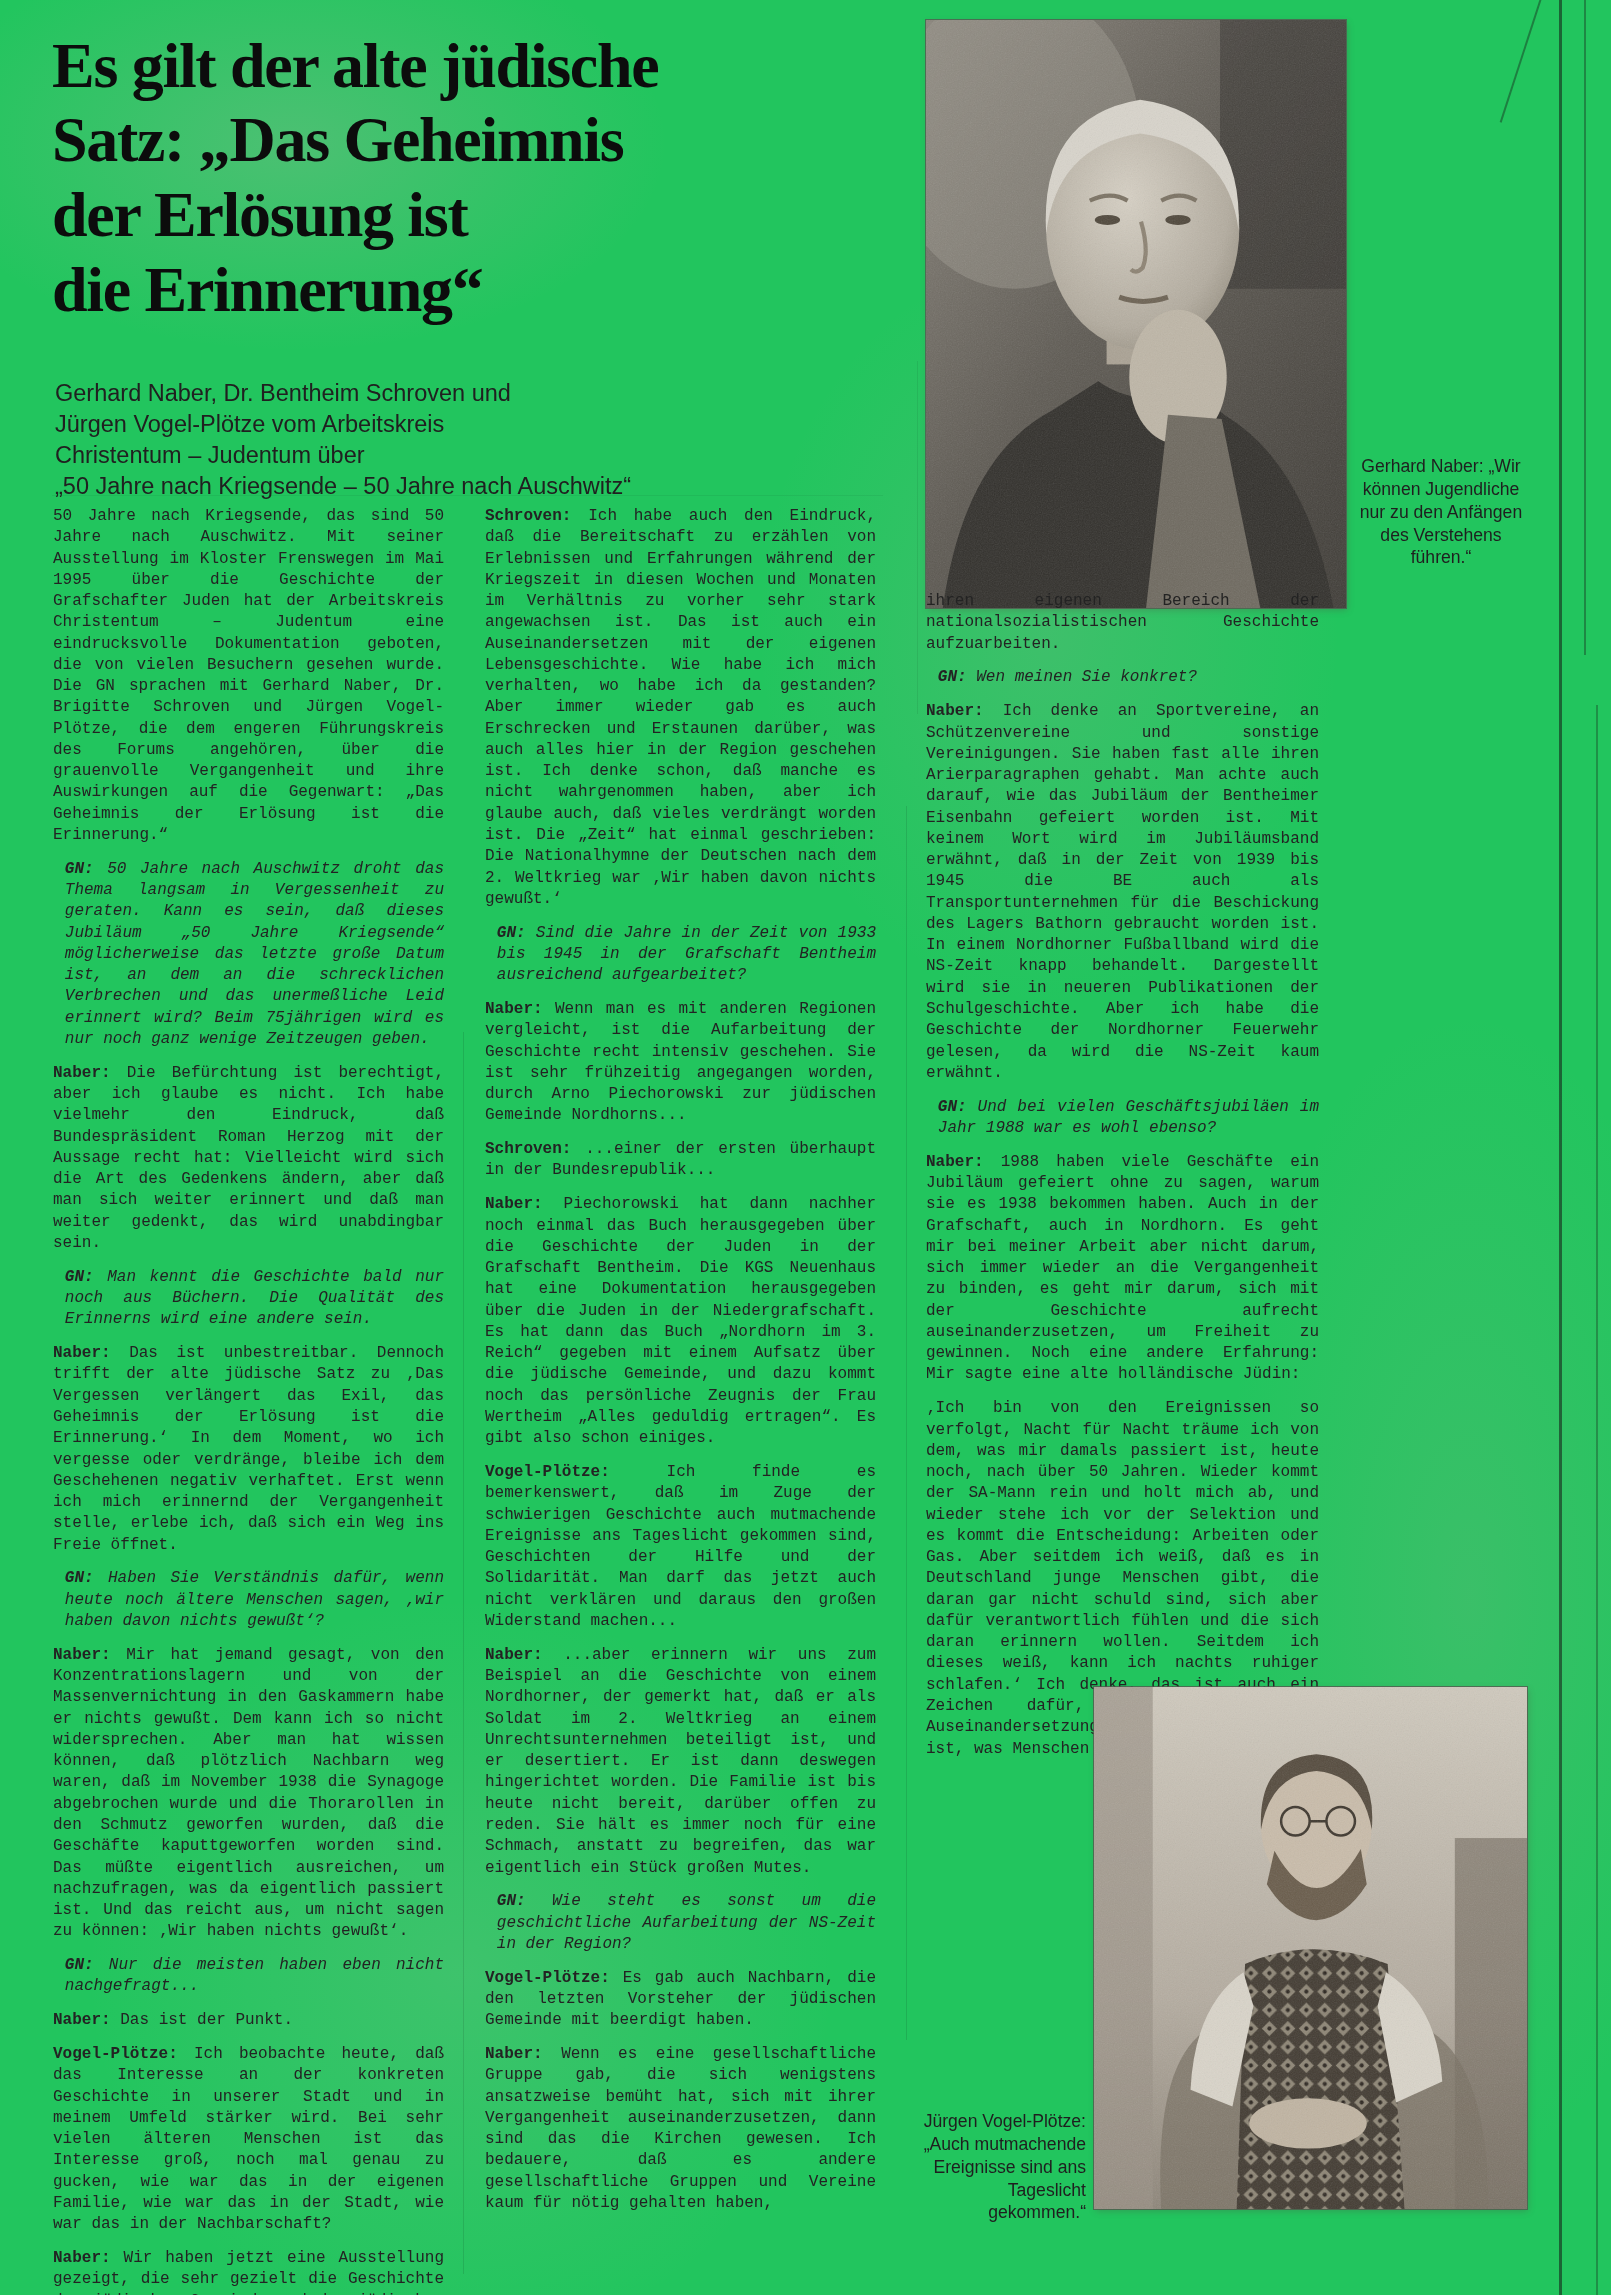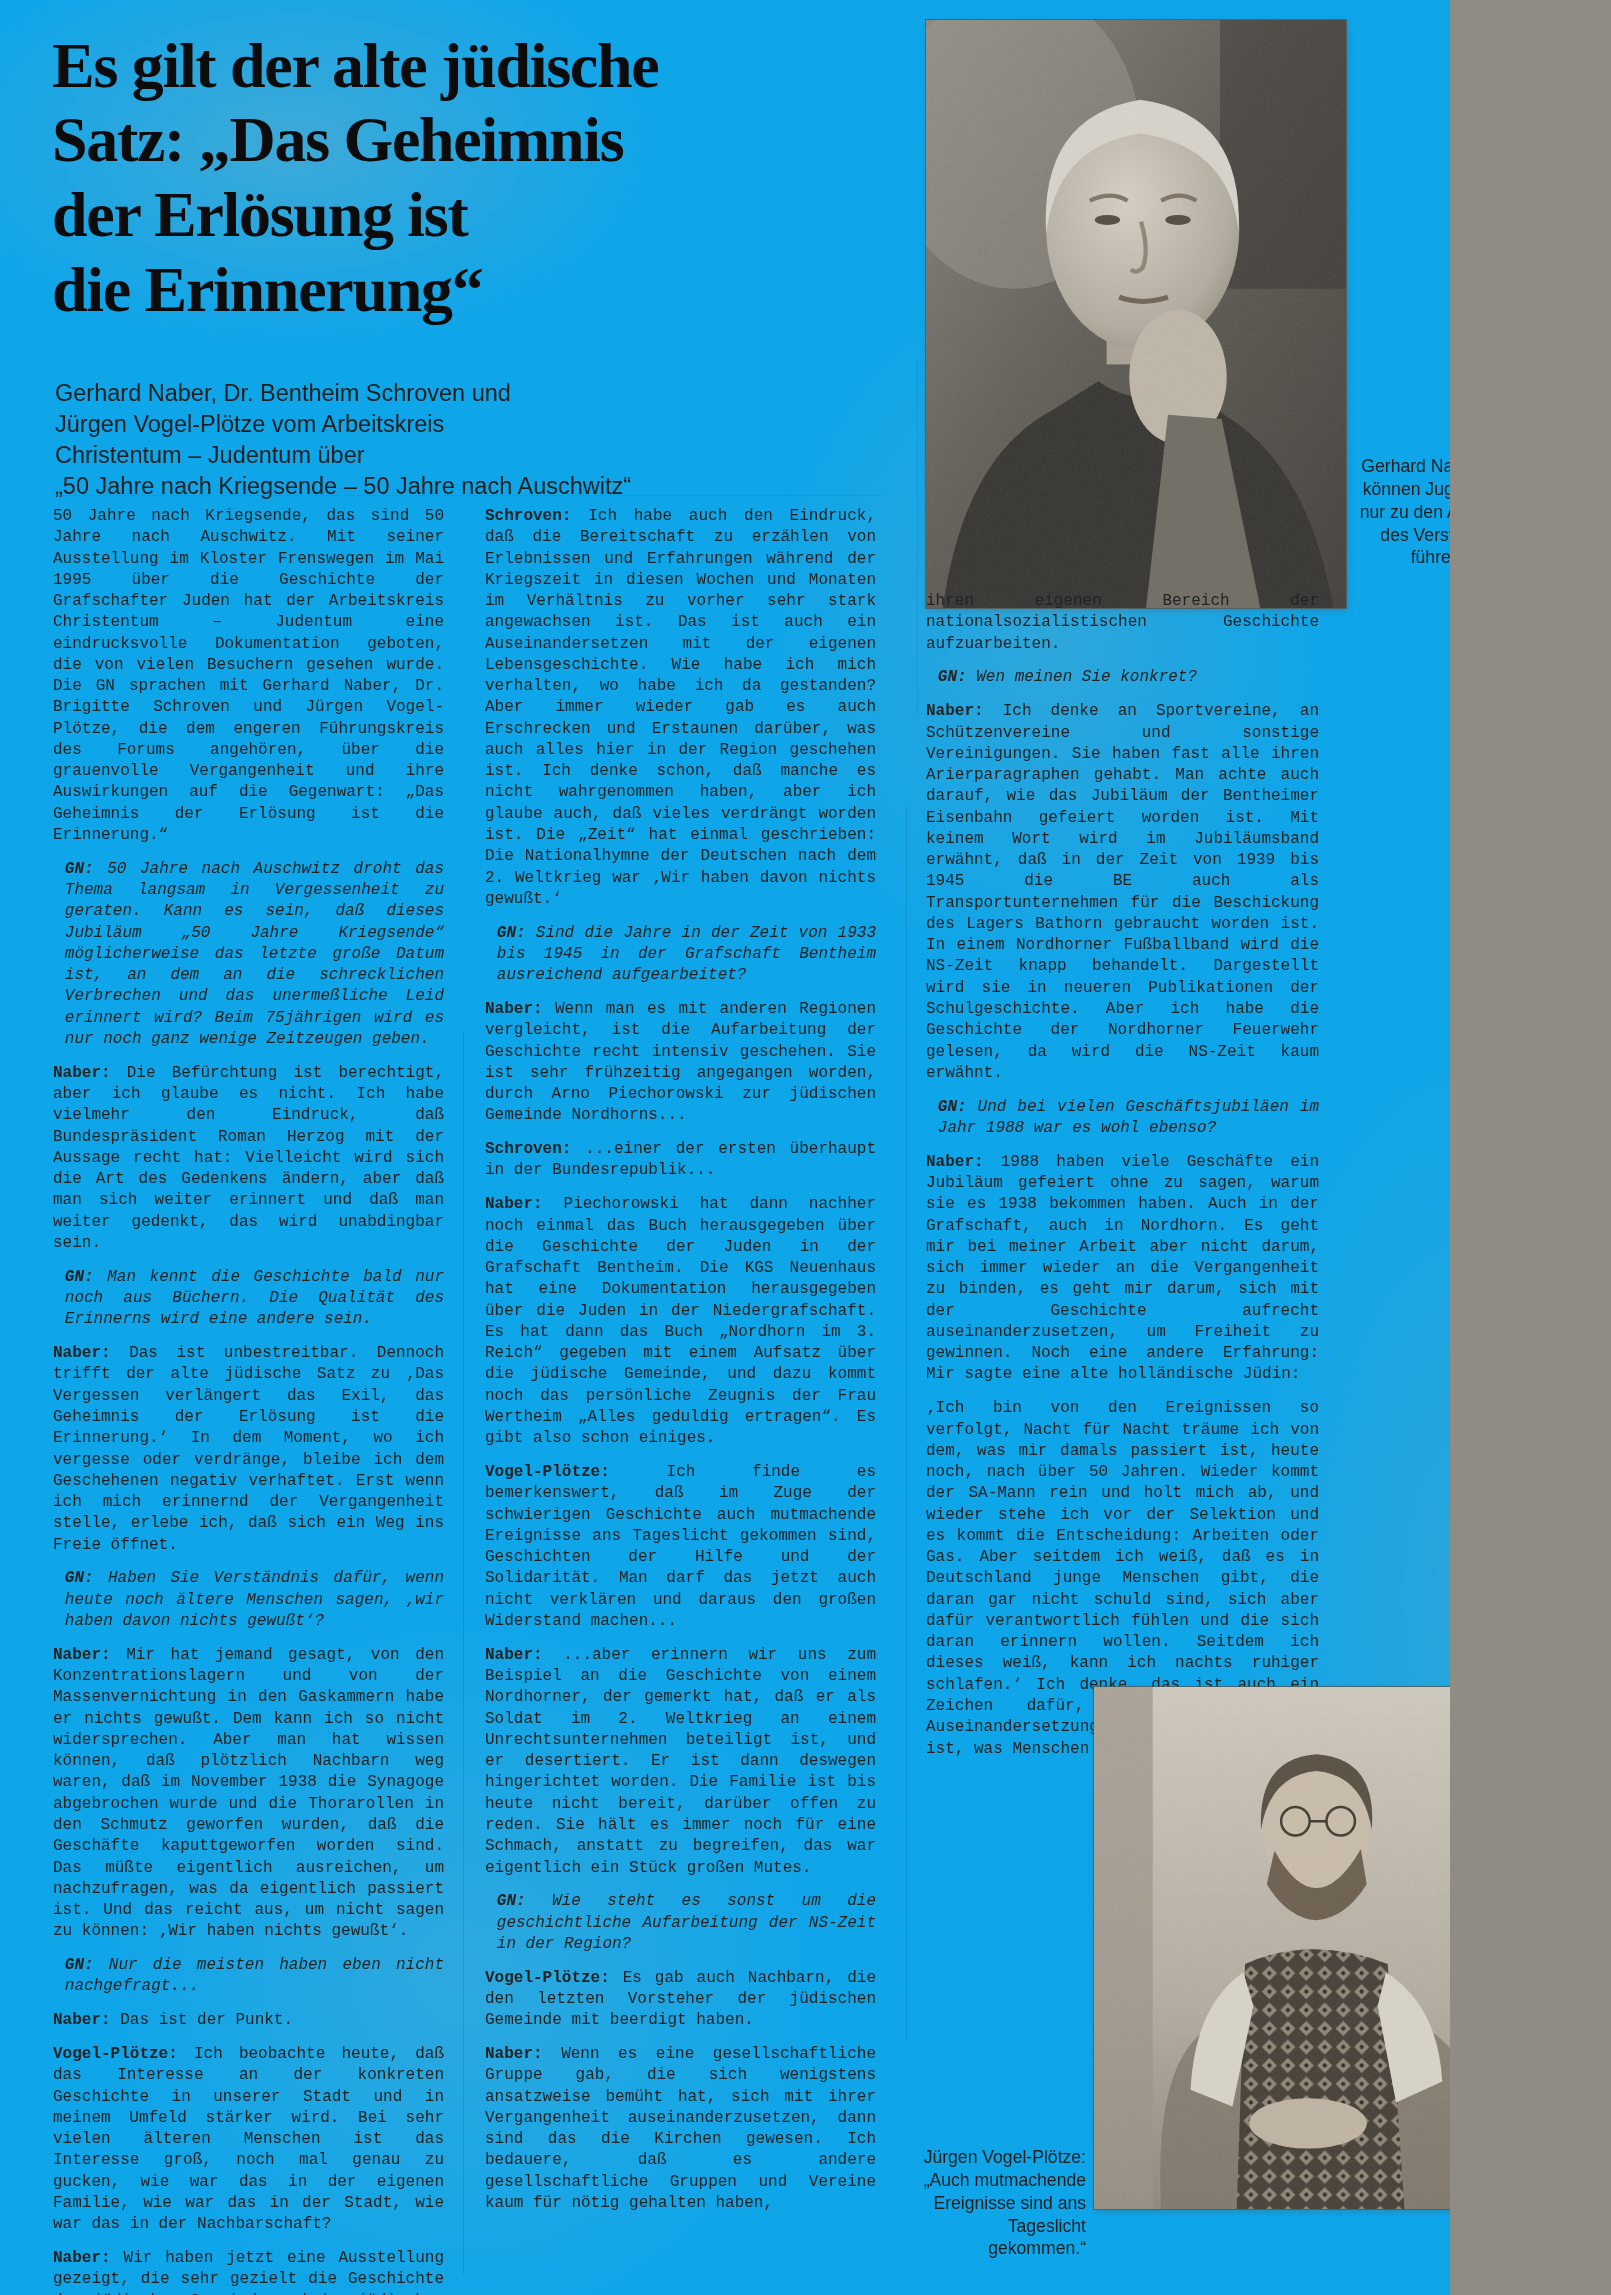--- a/index.html
+++ b/index.html
@@ -1,21 +1,21 @@
 <!DOCTYPE html>
 <html lang="de" style="font-size:13.4px"><head>
 <meta charset="utf-8">
 <style>
   * { margin: 0; padding: 0; box-sizing: border-box; }
   html, body { background: #9a9holder; }
   body { background: #8f8c86; font-family: "Liberation Sans", sans-serif; }
   .page {
     position: relative;
-    width: 1450px; height: 2295px;
-    background: #0ea5e9;
+    width: 1611px; height: 2295px;
+    background: #22c55e;
     overflow: hidden;
     color: #1c1c1c;
   }
   
   .blotch { position: absolute; pointer-events: none; }
   .b1 { left: -84px; top: -67px; width: 755px; height: 420px;
         background: radial-gradient(ellipse at center, rgba(185,180,168,0.28), rgba(185,180,168,0) 70%); }
   .b2 { left: 755px; top: 252px; width: 588px; height: 755px;
         background: radial-gradient(ellipse at center, rgba(175,170,158,0.20), rgba(175,170,158,0) 70%); }
   .b3 { left: 84px; top: 1595px; width: 755px; height: 755px;
@@ -61,21 +61,21 @@
     outline: 0.8px solid rgba(60,58,52,0.65);
     box-shadow: 0 0 0 0.8px rgba(255,255,255,0.35), 1.7px 2.5px 6.7px rgba(80,76,68,0.35);
     background: #777;
   }
   .photo svg { display: block; width: 100%; height: 100%; }
   .photo-top    { left: 926px; top: 20px;   width: 420px; height: 588px; }
   .photo-bottom { left: 1094px; top: 1687px; width: 433px; height: 522px; }
 
   .caption { font-size: 17.6px; line-height: 1.3; color: #1f1f1f; position: absolute; }
   .caption-top    { left: 1358px; top: 455px;  width: 166px; text-align: center; }
-  .caption-bottom { left: 911px; top: 2110px; width: 175px; text-align: right; margin-top: 36px; }
+  .caption-bottom { left: 911px; top: 2110px; width: 175px; text-align: right; }
 
   
   .artifact { position: absolute; pointer-events: none; }
   .edge-line-1 { left: 1559px; top: 0; width: 2.5px; height: 2295px; background: rgba(22,22,20,0.55); }
   .edge-line-2 { left: 1584px; top: 0; width: 1.7px; height: 655px; background: rgba(22,22,20,0.35); }
   .edge-line-3 { left: 1596px; top: 705px; width: 1.7px; height: 1590px; background: rgba(22,22,20,0.30); }
   .edge-diag   { left: 1523px; top: -25px; width: 1.7px; height: 151px; background: rgba(22,22,20,0.4);
                  transform: rotate(18deg); }
   .crease-1 { left: 463px;  top: 1032px; width: 0.8px; height: 1242px; background: rgba(0,0,0,0.10); }
   .crease-2 { left: 906px; top: 806px;  width: 0.8px; height: 1234px; background: rgba(0,0,0,0.10); }

